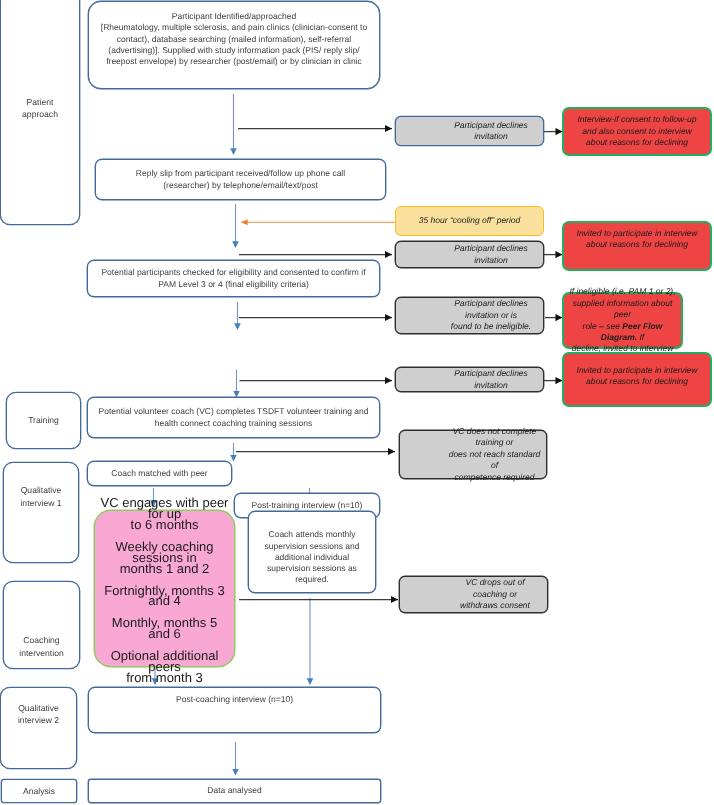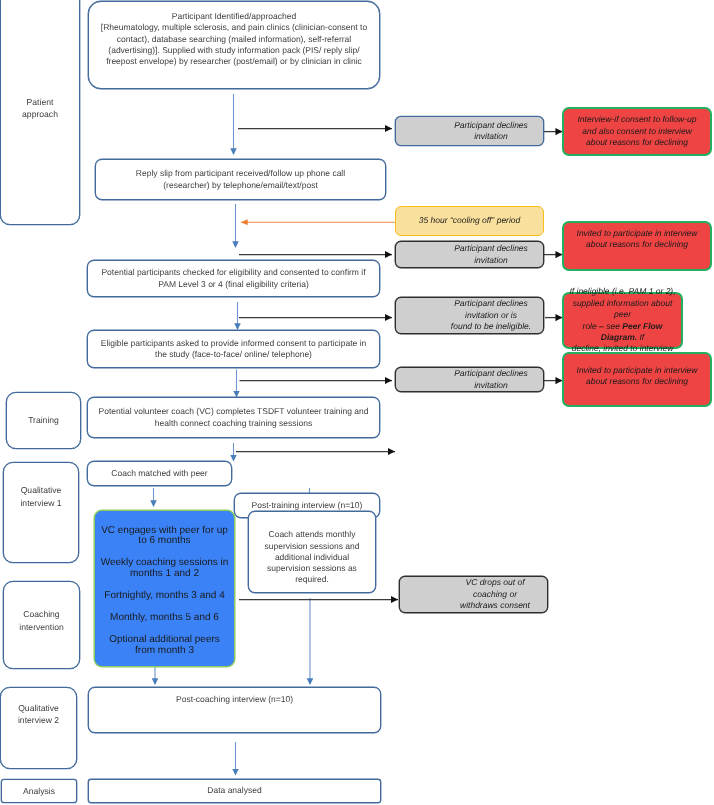--- a/index.html
+++ b/index.html
@@ -14,22 +14,22 @@
        font-size:8.6px;color:#404040;line-height:1.45;}
   .proc{border:1px solid #41699b;border-radius:7px;background:#fff;box-shadow:0 0 0 0.4px #41699b;
        font-size:8.5px;color:#404040;line-height:11.3px;}
   .grey{border:1px solid #2e2e2e;border-radius:6px;background:#cfcfcf;box-shadow:0 0 0 0.4px #2e2e2e;
        font-size:8.5px;color:#1a1a1a;font-style:italic;line-height:11.5px;padding-left:43px;}
   .grey.blueb{border:1px solid #41699b;box-shadow:0 0 0 0.35px #41699b;}
   .green{border:2.2px solid #22b060;border-radius:7px;background:#ef4444;
        font-size:8.5px;color:#1a1a1a;font-style:italic;line-height:11.4px;}
   .orange{border:1.8px solid #fabb1d;border-radius:6px;background:#f9e09d;
        font-size:8.5px;color:#1a1a1a;font-style:italic;line-height:11.5px;}
-  .greenproc{border:1px solid #8ecc5f;box-shadow:0 0 0 0.5px #8ecc5f;border-radius:8px;background:#3b82f6;
-       font-size:10px;color:#1a1a1a;line-height:10.9px;}
+  .greenproc{border:1px solid #8ecc5f;box-shadow:0 0 0 0.5px #8ecc5f;border-radius:17px;background:#f9a8d4;
+       font-size:13px;color:#1a1a1a;line-height:10.9px;}
   svg.lines{position:absolute;left:0;top:0;width:714px;height:805px;pointer-events:none;}
   .ml{white-space:pre-line;}
 </style>
 </head>
 <body>
 
 <div class="stage">
 
   <svg class="lines" viewBox="0 0 714 805">
     <defs>
@@ -70,37 +70,35 @@
     <g stroke="#ed8b4a" stroke-width="1.15" fill="none" marker-end="url(#ao)">
       <path d="M396,222.2 L241,222.2"></path>
     </g>
   </svg>
 
   <div class="nd stage-box ml" style="left:0px;top:-9px;width:80px;height:234px;"><span>Patient
 approach</span></div>
   <div class="nd stage-box ml" style="left:6px;top:392px;width:75px;height:57px;"><span>Training</span></div>
   <div class="nd stage-box ml" style="left:3px;top:462px;width:76px;height:101px;padding-bottom:32px;"><span>Qualitative
 interview 1</span></div>
-  <div class="nd stage-box ml" style="left:3px;top:581px;width:77px;height:88px;padding-bottom:9px;"><span>Coaching
+  <div class="nd stage-box ml" style="left:3px;top:581px;width:77px;height:88px;padding-bottom:9px;align-items:flex-end;"><span>Coaching
 intervention</span></div>
   <div class="nd stage-box ml" style="left:0px;top:687px;width:77px;height:82px;padding-bottom:28px;"><span>Qualitative
 interview 2</span></div>
   <div class="nd stage-box ml" style="left:1px;top:779px;width:76px;height:24px;border-radius:3px;"><span>Analysis</span></div>
 
   <div class="nd proc ml" style="left:88px;top:1px;width:292px;height:88px;align-items:flex-start;padding-top:9px;border-radius:13px;"><span>Participant Identified/approached
 [Rheumatology, multiple sclerosis, and pain clinics (clinician-consent to
 contact), database searching (mailed information), self-referral
 (advertising)]. Supplied with study information pack (PIS/ reply slip/
 freepost envelope) by researcher (post/email) or by clinician in clinic</span></div>
   <div class="nd proc ml" style="left:95px;top:159px;width:291px;height:41px;"><span>Reply slip from participant received/follow up phone call
 (researcher) by telephone/email/text/post</span></div>
   <div class="nd proc ml" style="left:87px;top:260px;width:293px;height:37px;"><span>Potential participants checked for eligibility and consented to confirm if
 PAM Level 3 or 4 (final eligibility criteria)</span></div>
-  <div class="nd proc ml" style="left:87px;top:330px;width:293px;height:38px;"><span>Eligible participants asked to provide informed consent to participate in
-the study (face-to-face/ online/ telephone)</span></div>
   <div class="nd proc" style="left:87px;top:461px;width:145px;height:25px;">
       <span>Coach matched with peer</span>
     </div>
   <div class="nd proc ml" style="left:87px;top:397px;width:293px;height:41px;"><span>Potential volunteer coach (VC) completes TSDFT volunteer training and
 health connect coaching training sessions</span></div>
   <div class="nd proc" style="left:234px;top:461px;width:146px;height:25px;margin-top:32px;">
       <span>Post-training interview (n=10)</span>
     </div>
   <div class="nd greenproc ml" style="left:94px;top:510px;width:141px;height:157px;padding-top:5px;"><span>VC engages with peer for up
 to 6 months
@@ -133,20 +131,23 @@
       <span>35 hour “cooling off” period</span>
     </div>
   <div class="nd grey" style="left:395px;top:241px;width:149px;height:27px;">
       <span>Participant declines invitation</span>
     </div>
   <div class="nd grey ml" style="left:395px;top:297px;width:149px;height:37px;"><span>Participant declines invitation or is
 found to be ineligible.</span></div>
   <div class="nd grey" style="left:395px;top:367px;width:149px;height:25px;">
       <span>Participant declines invitation</span>
     </div>
+  <div class="nd grey ml" style="left:399px;top:430px;width:148px;height:49px;"><span>VC does not complete training or
+does not reach standard of
+competence required</span></div>
   <div class="nd grey ml" style="left:399px;top:576px;width:149px;height:37px;"><span>VC drops out of coaching or
 withdraws consent</span></div>
 
   <div class="nd green ml" style="left:562px;top:107px;width:150px;height:49px;"><span>Interview-if consent to follow-up
 and also consent to interview
 about reasons for declining</span></div>
   <div class="nd green ml" style="left:562px;top:221px;width:150px;height:50px;padding-bottom:14px;"><span>Invited to participate in interview
 about reasons for declining</span></div>
   <div class="nd green ml" style="left:562px;top:283px;width:121px;height:57px;margin-top:9px;"><span><span>If ineligible (i.e. PAM 1 or 2),
 supplied information about peer

